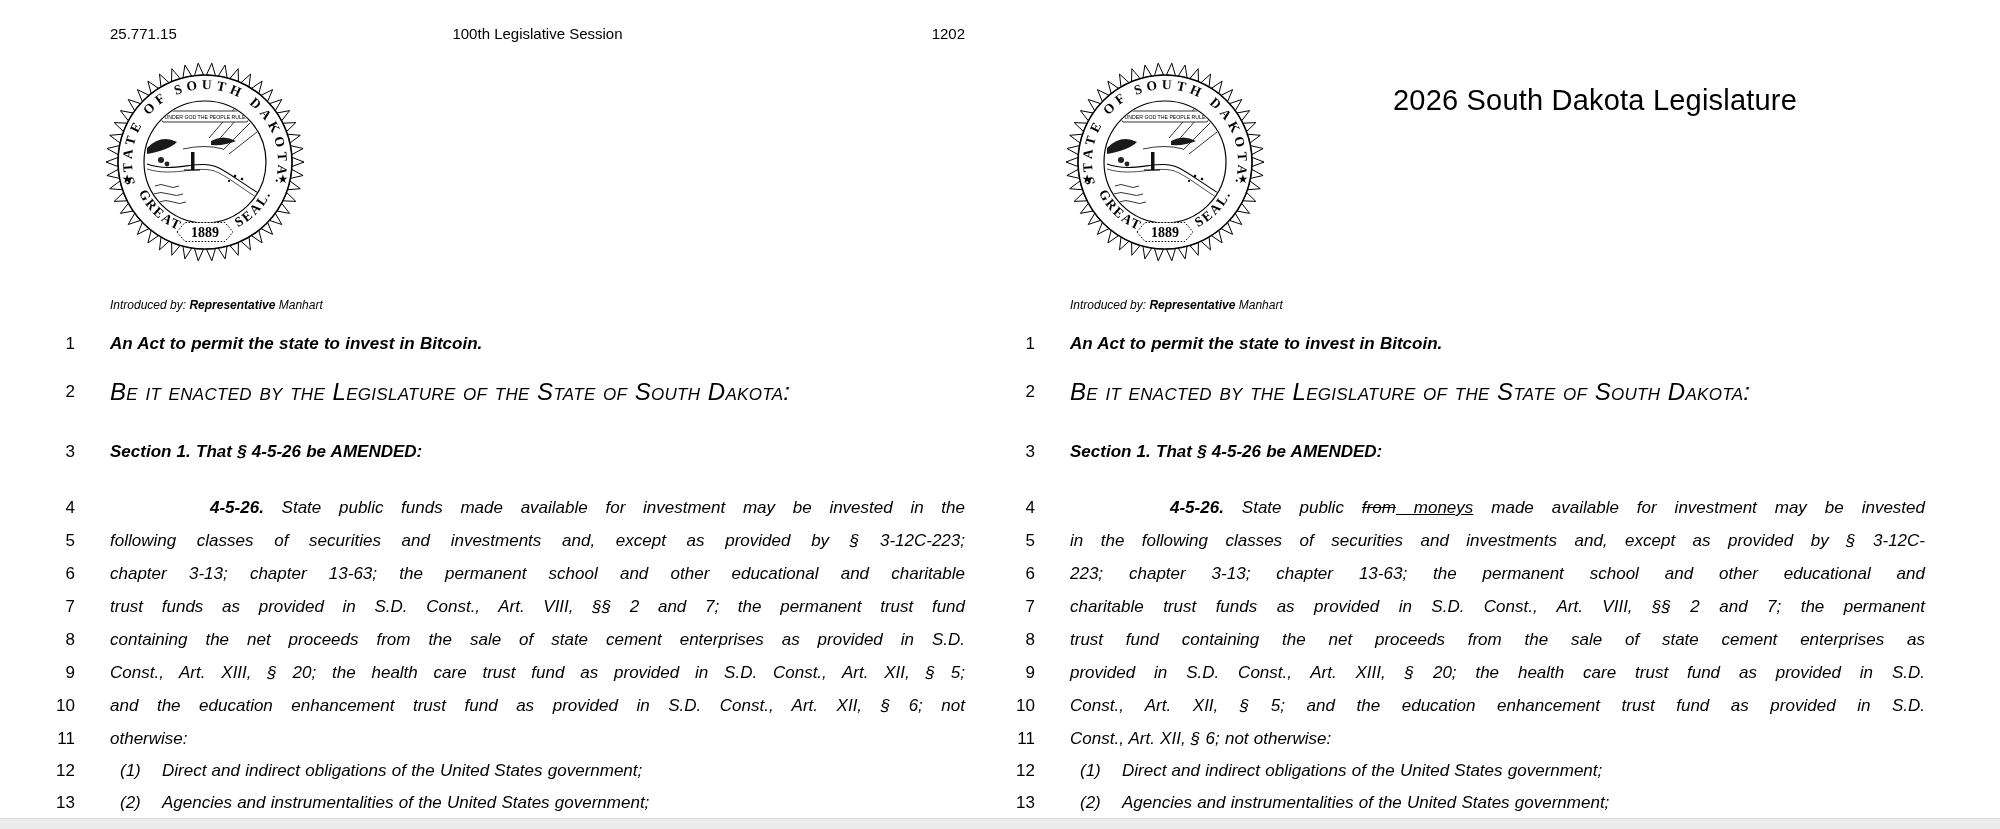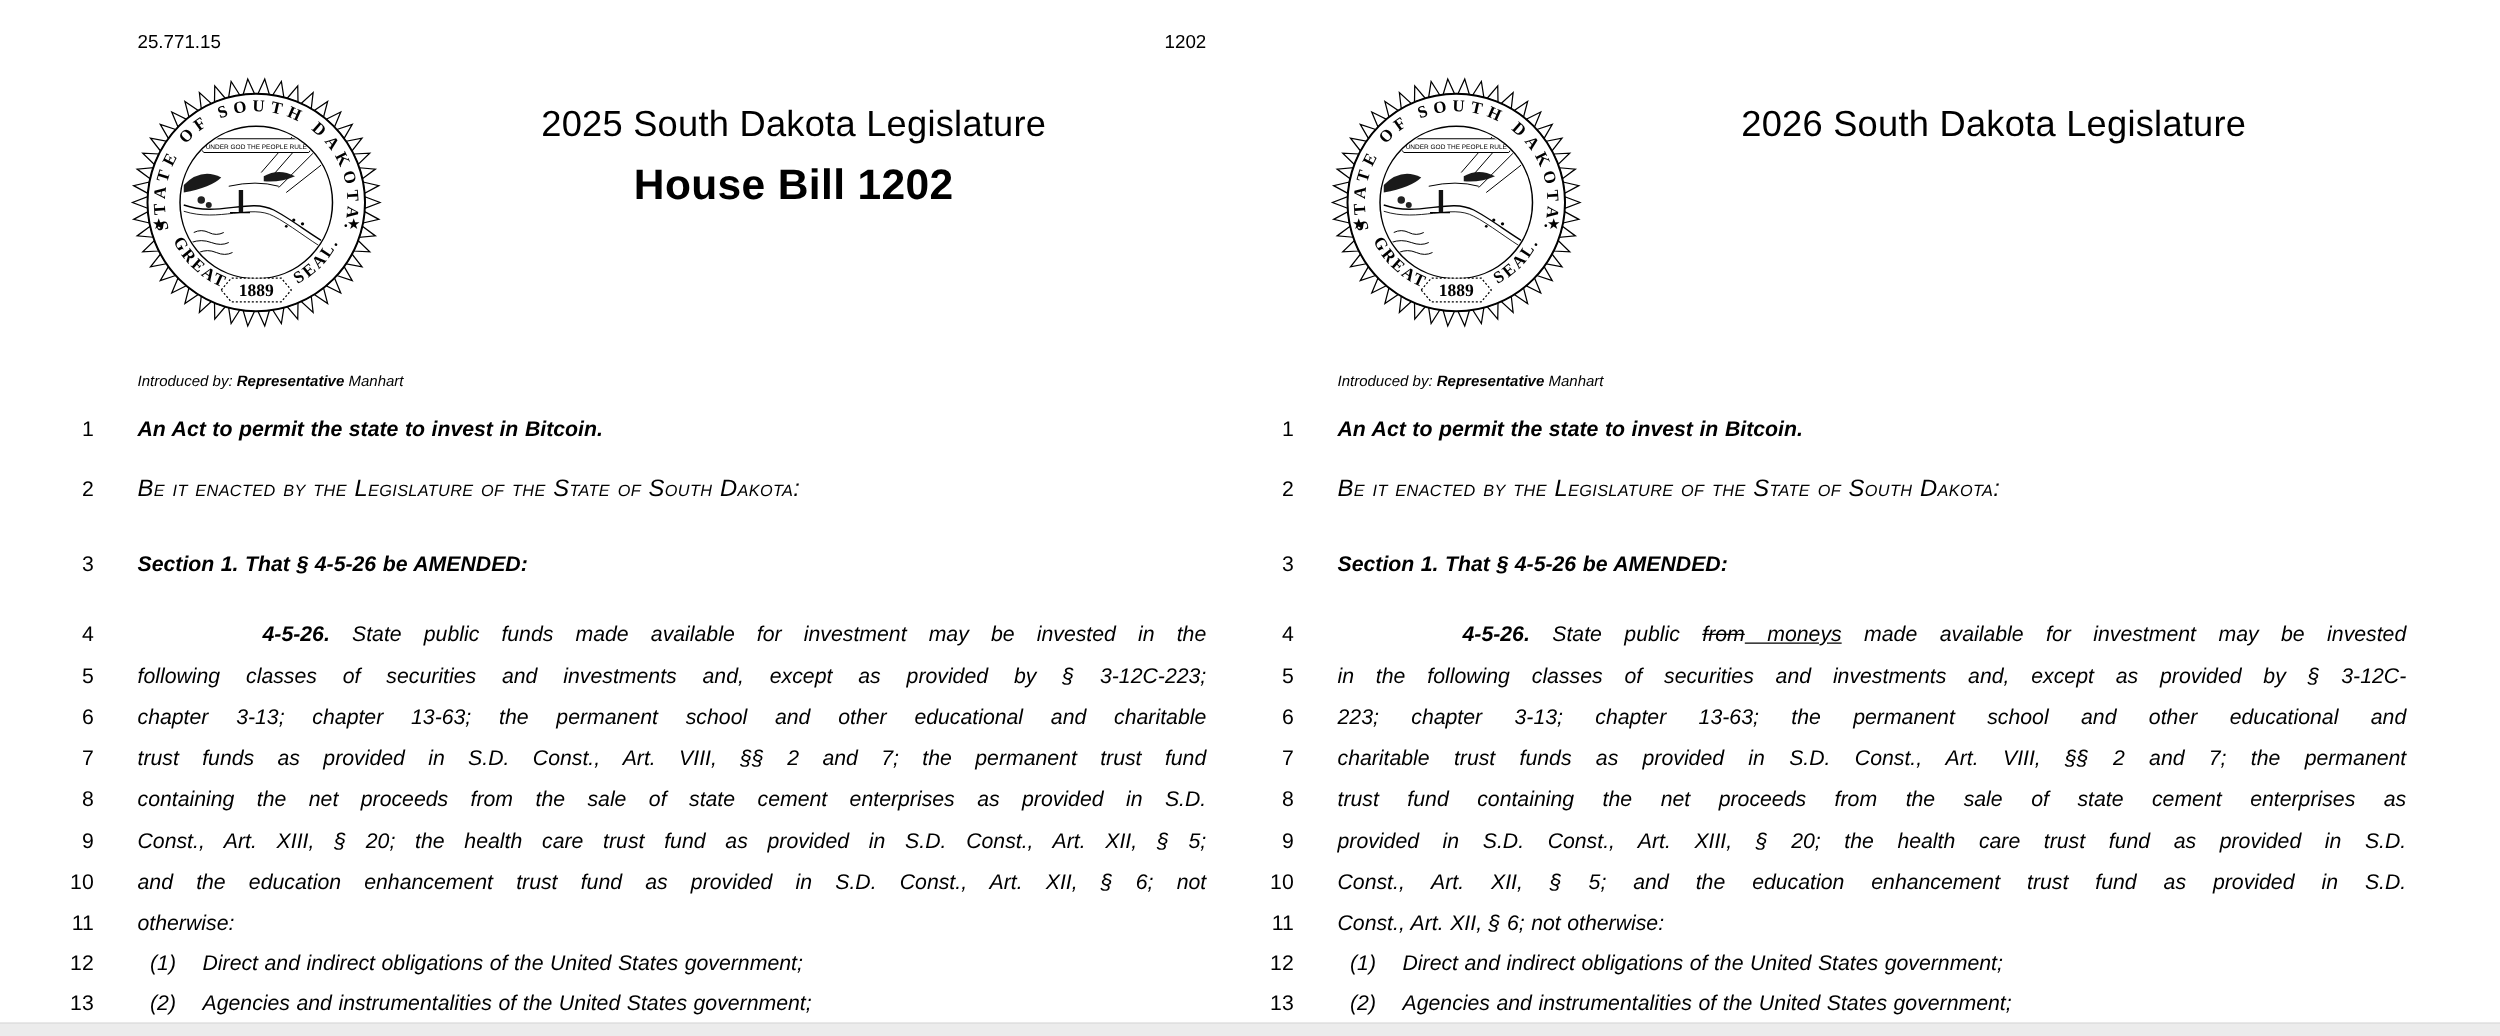--- a/index.html
+++ b/index.html
@@ -40,36 +40,37 @@
     position: absolute; left: 0; top: 0; width: 35px;
     text-align: right; font-size: 17px; line-height: 22px;
   }
   .line-text {
     position: absolute; left: 70px; top: 0; width: 855px;
     font-size: 17px; line-height: 22px; word-spacing: 0.5px; font-style: italic;
   }
   .line-text.justify { text-align: justify; text-align-last: justify; }
   .line-text.indent { text-indent: 100px; }
   .seg-bold { font-weight: bold; }
-  .seg-smallcaps { font-variant: small-caps; font-size: 19px; letter-spacing: 0.3px; }
+  .seg-smallcaps { font-variant: small-caps; font-size: 24px; letter-spacing: 0.3px; }
   .seg-strike { text-decoration: line-through; }
   .seg-underline { text-decoration: underline; margin-top: 10px; }
   .marker { display: inline-block; width: 52px; padding-left: 10px; }
 
   .bottom-bar {
     position: absolute; left: 0; bottom: 0; width: 2000px; height: 11px;
     background: #ececec; border-top: 1px solid #dcdcdc;
   }
 </style>
 </head>
 <body>
 
 <section class="doc left">
   <div class="doc-header">
     <span class="hdr-code">25.771.15</span>
+    <span class="hdr-session">100th Legislative Session</span>
     <span class="hdr-page">1202</span>
   </div>
   <div class="seal">
   <svg viewBox="-106 -106 212 212" xmlns="http://www.w3.org/2000/svg" aria-label="seal">
     <defs>
       <clipPath id="seal0-clip">
             <circle cx="0" cy="0" r="60"></circle>
           </clipPath>
       <path id="seal0-top" d="M -68.6 25.0 A 73 73 0 1 1 68.6 25.0" fill="none"></path>
       <path id="seal0-bot" d="M -68.6 25.0 A 73 73 0 0 0 68.6 25.0" fill="none"></path>
@@ -156,24 +157,20 @@
       <path d="M-50,24 q6,-3 12,0 q6,3 12,0"></path>
           <path d="M-52,32 q8,-3 16,0 q8,3 14,0"></path>
           <path d="M-46,40 q7,-3 14,0 q7,3 13,0"></path>
       <circle cx="30" cy="14" r="1.3" fill="#000" stroke="none"></circle>
       <circle cx="37" cy="17" r="1.3" fill="#000" stroke="none"></circle>
       <circle cx="24" cy="19" r="1.1" fill="#000" stroke="none"></circle>
       <polygon points="-42,-51 42,-51 46,-45 42,-40 -42,-40 -46,-45" fill="#fff" stroke="#000" stroke-width="0.8"></polygon>
     </g>
     <text x="0" y="-43" font-size="5.2" text-anchor="middle" font-family="Liberation Sans, sans-serif">UNDER GOD THE PEOPLE RULE</text>
   </svg></div>
-  <div class="title-block">
-    <div class="title-line1">2025 South Dakota Legislature</div>
-    <div class="title-line2">House Bill 1202</div>
-  </div>
   <div class="introduced"><span>Introduced by: </span><span class="role">Representative</span><span> Manhart</span></div>
   <div class="lines">
       <div class="line-row" style="top: 333px;">
         <span class="line-num">1</span>
         <div class="line-text"><span class="seg-bold">An Act to permit the state to invest in Bitcoin.</span></div>
       </div>
       <div class="line-row" style="top: 381px;">
         <span class="line-num">2</span>
         <div class="line-text"><span class="seg-smallcaps">Be it enacted by the Legislature of the State of South Dakota:</span></div>
       </div>

